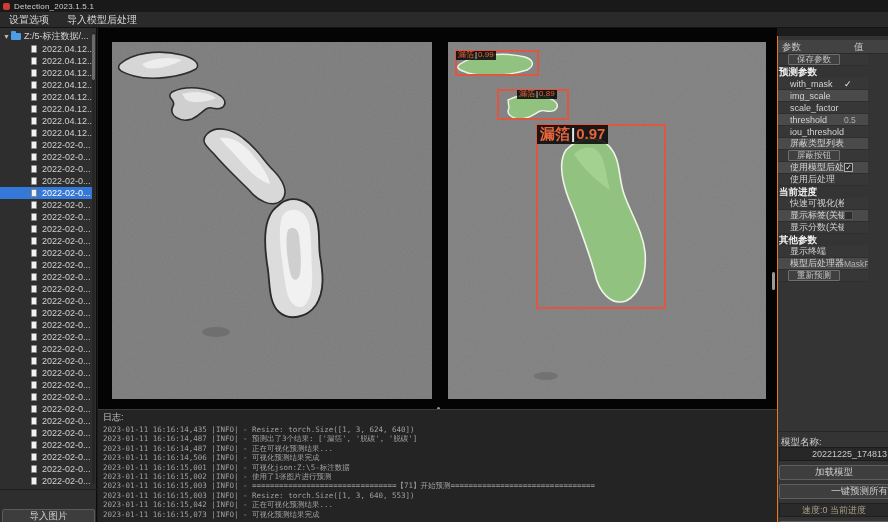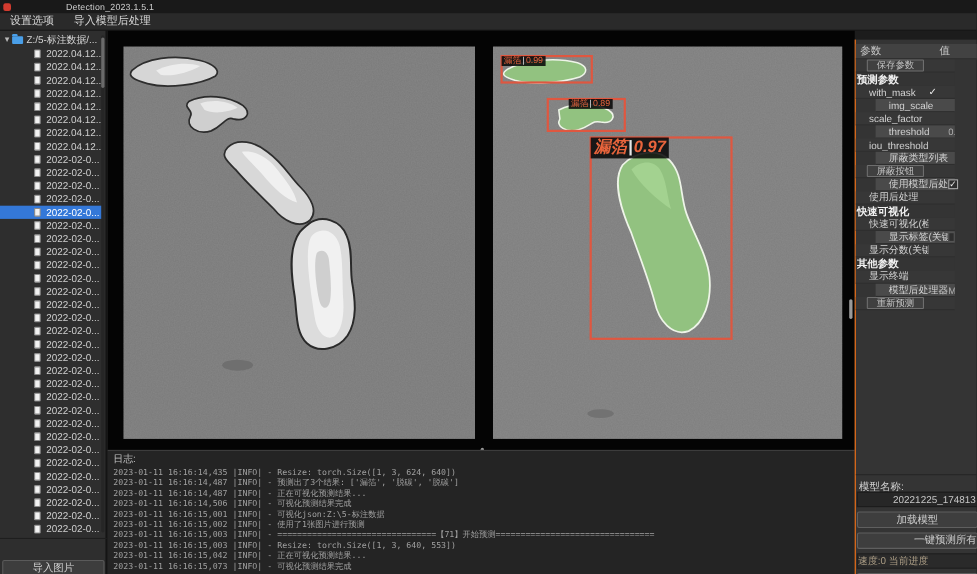--- a/index.html
+++ b/index.html
@@ -1,21 +1,21 @@
 <!DOCTYPE html>
 <html><head>
 <meta charset="utf-8">
 <style>
   * { margin:0; padding:0; box-sizing:border-box; }
   html,body { width:888px; height:522px; overflow:hidden; background:#1c1c1c;
     font-family:"Liberation Sans","DejaVu Sans",sans-serif; }
   #app { position:relative; width:888px; height:522px; background:#1c1c1c; }
 
   
-  .titlebar { position:absolute; left:0; top:0; width:888px; height:12px; background:#191919; display:flex; align-items:center;gap:46px; }
+  .titlebar { position:absolute; left:0; top:0; width:888px; height:12px; background:#191919; display:flex; align-items:center; }
   .app-icon { width:7px; height:7px; background:#d23b2f; border-radius:2px; margin:0 4px 0 3px; }
   .title-text { font-size:8px; color:#cfcfcf; letter-spacing:.2px; }
   .menubar { position:absolute; left:0; top:12px; width:888px; height:16px; background:#2a2a2a; display:flex; align-items:center; border-bottom:1px solid #141414; }
   .menu-item { font-size:10px; color:#d8d8d8; padding:0 9px; height:16px; line-height:16px; }
 
   
   .sidebar { position:absolute; left:0; top:28px; width:97px; height:494px; background:#2e2e2e; border-right:1px solid #0c0c0c; }
   .tree { position:absolute; left:0; top:2px; width:93px; height:458px; overflow:hidden; }
   .tree-root { display:flex; align-items:center; height:13px; }
   .caret { color:#b8b8b8; font-size:7px; margin-left:3px; width:8px; }
@@ -37,51 +37,51 @@
   
   .main { position:absolute; left:98px; top:28px; width:679px; height:381px; background:#040404; }
   .img-wrap { position:absolute; top:14px; height:357px; overflow:hidden; }
   .img-left { left:14px; width:320px; }
   .img-right { left:350px; width:318px; }
   .img-wrap svg { position:absolute; left:0; top:0; }
   .det-box { position:absolute; border:2px solid #df5740; }
   .det-label { position:absolute; background:rgba(5,5,5,.85); color:#e8643c; white-space:nowrap; line-height:1.1; padding:0 2px; }
   .det-label .sep { color:#e6e6e6; padding:0 1px; }
   .det-label.small { font-size:8px; }
-  .det-label.big { font-size:15px; font-weight:bold; padding:1px 3px;font-style:italic; }
+  .det-label.big { font-size:15px; font-weight:bold; padding:1px 3px; }
   .splitter-handle { position:absolute; width:3px; border-radius:2px; background:#9a9a9a; }
 
   
   .log { position:absolute; left:98px; top:409px; width:679px; height:113px; background:#242424; border-top:1px solid #3c3c3c; overflow:hidden; }
   .log-title { font-size:9px; color:#c2c2c2; padding:1px 0 1px 5px; }
   .log-line { font-family:"DejaVu Sans Mono","Liberation Mono",monospace; font-size:7.5px; line-height:9.4px; color:#a0a0a0; white-space:nowrap; padding-left:5px; }
 
   
   .rightpanel { position:absolute; left:777px; top:36px; width:111px; height:494px; background:#343434; border-left:1px solid #f97316; }
   .ph-row { position:absolute; left:0; top:4px; width:111px; height:14px; background:#424242; border-bottom:1px solid #2a2a2a; display:flex; }
   .ph-param { font-size:9.5px; color:#c8c8c8; padding-left:4px; width:76px; line-height:14px; }
   .ph-value { font-size:9.5px; color:#c8c8c8; line-height:14px; }
   .prows { position:absolute; left:0; top:18px; width:90px; }
   .prow { height:12px; display:flex; align-items:center; border-bottom:1px solid #2e2e2e; background:#373737; }
-  .prow.hl { background:#4a4a4a;margin-left:18px; }
+  .prow.hl { background:#4a4a4a; }
   .prow.section { background:#343434; border-bottom:none; }
   .sec-label { font-size:9.5px; font-weight:bold; color:#f0f0f0; padding-left:1px; }
   .p-label { font-size:9px; color:#d2d2d2; padding-left:12px; width:66px; overflow:hidden; white-space:nowrap; flex:0 0 auto; }
   .p-value { font-size:8.5px; color:#b0b0b0; white-space:nowrap; overflow:hidden; }
   .check { color:#ececec; font-size:9px; }
   .cbox { width:9px; height:9px; border:1px solid #a8a8a8; background:#2e2e2e; font-size:8px; color:#f0f0f0; line-height:8px; text-align:center; }
   .cbox.empty { border-color:#555; }
   .prow-btn { margin-left:10px; height:11px; background:#404040; border:1px solid #6e6e6e; color:#c4c4c4; font-size:8.5px; padding:0 8px; border-radius:1px; line-height:9px; font-family:"Liberation Sans",sans-serif; }
   .rp-divider { position:absolute; left:0; top:395px; width:111px; height:1px; background:#262626; }
   .model-label { position:absolute; left:3px; top:400px; font-size:9.5px; color:#d0d0d0; }
   .model-name { position:absolute; left:1px; top:411px; width:110px; height:14px; background:#272727; border:1px solid #1c1c1c; color:#c8c8c8; font-size:9px; line-height:13px; text-align:right; padding-right:1px; overflow:hidden; }
   .rp-btn { position:absolute; left:1px; width:110px; height:15px; background:#3e3e3e; border:1px solid #5f5f5f; color:#cccccc; font-size:9.5px; border-radius:2px; font-family:"Liberation Sans",sans-serif; overflow:hidden; white-space:nowrap; }
   .load-btn { top:429px; }
   .predict-btn { top:448px; text-align:right; padding-right:0; }
-  .status-field { position:absolute; left:1px; top:467px; width:110px; height:14px; background:#2a2a2a; border:1px solid #1f1f1f; color:#ab9d85; font-size:9px; line-height:13px; text-align:left; overflow:hidden; white-space:nowrap; }
+  .status-field { position:absolute; left:1px; top:467px; width:110px; height:14px; background:#2a2a2a; border:1px solid #1f1f1f; color:#ab9d85; font-size:9px; line-height:13px; text-align:center; overflow:hidden; white-space:nowrap; }
   .partial-btn { top:485px; height:16px; }
 </style>
 </head>
 <body>
 
 <div id="app">
 
   <div class="titlebar">
     <div class="app-icon"></div>
     <div class="title-text">Detection_2023.1.5.1</div>
@@ -372,21 +372,21 @@
         </div>
         <div class="prow hl">
           <span class="p-label">使用模型后处理</span>
           <span class="cbox">✓</span>
         </div>
         <div class="prow">
           <span class="p-label">使用后处理</span>
           <span class="p-value"></span>
         </div>
         <div class="prow section">
-          <span class="sec-label">快速可视化</span>
+          <span class="sec-label">当前进度</span>
         </div>
         <div class="prow">
           <span class="p-label">快速可视化(检测)</span>
           <span class="p-value"></span>
         </div>
         <div class="prow hl">
           <span class="p-label">显示标签(关键点)</span>
           <span class="cbox empty"></span>
         </div>
         <div class="prow">

